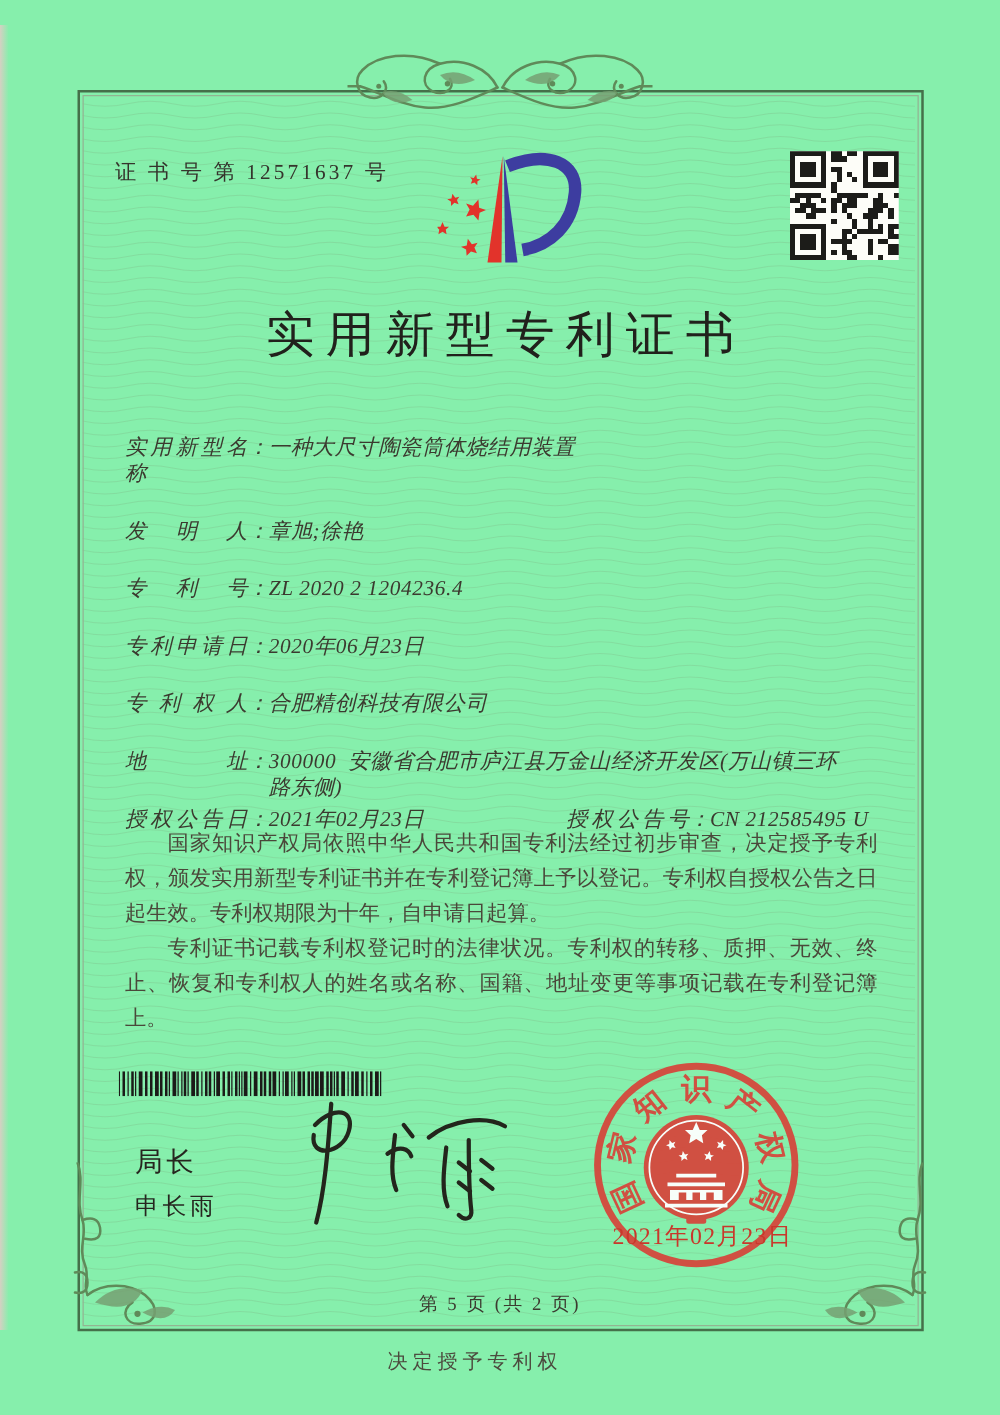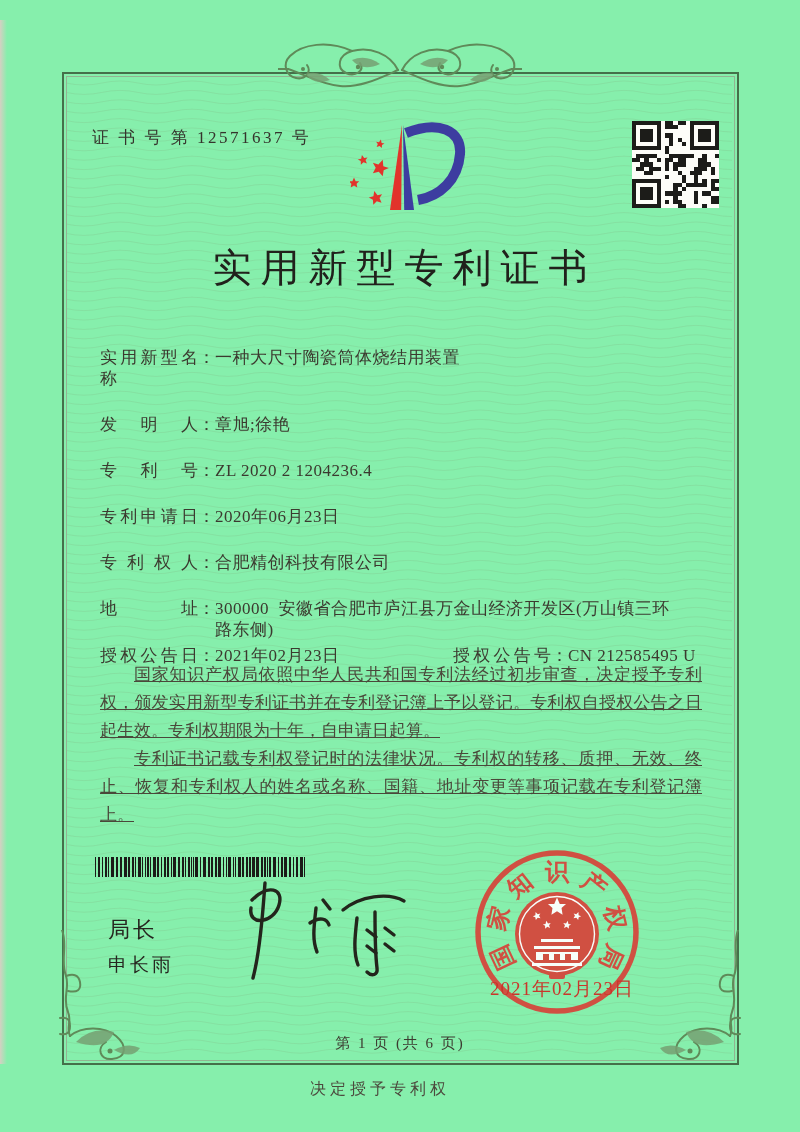--- a/index.html
+++ b/index.html
@@ -21,32 +21,32 @@
 
   
   .certno{left:92px;top:126px;font-size:17px;letter-spacing:2.5px;color:#35342c;}
   .logo{left:350px;top:118px;width:126px;height:100px;}
   .qr{left:632px;top:121px;width:87px;height:87px;}
 
   .title{left:0;top:241px;width:100%;text-align:center;font-size:39px;letter-spacing:9px;
          padding-left:9px;box-sizing:border-box;color:#21211c;font-weight:500;}
 
   
-  .fields{left:100px;top:347px;width:606px;font-size:17px;color:#3b3a2f;}
+  .fields{left:100px;top:347px;width:606px;font-size:17px;color:#3b3a2f;font-style:italic;}
   .frow{display:flex;align-items:flex-start;line-height:21px;margin-bottom:25px;}
   .frow.addr{margin-bottom:5px;}
   .flabel{display:inline-block;width:98px;text-align:justify;text-align-last:justify;flex:0 0 98px;}
   .fcolon{flex:0 0 16px;}
   .fvalue{letter-spacing:.5px;max-width:455px;white-space:pre-wrap;}
   .gspace{flex:0 0 48px;}
   .gdate{flex:0 0 190px;}
 
   
   .bodytext{left:100px;top:661px;width:602px;font-size:17px;line-height:28px;
-            text-align:justify;color:#4a483a;text-decoration:underline;}
+            text-align:justify;color:#4a483a;}
   .bodytext p{margin:0;text-indent:2em;}
 
   
   .barcode{left:95px;top:857px;width:213px;height:20px;display:flex;align-items:stretch;overflow:hidden;}
   .barcode div{background:#1b1b18;}
   .director-title{left:108px;top:915px;font-size:22px;letter-spacing:3px;color:#26261f;
                   font-family:"Liberation Sans","DejaVu Sans",sans-serif;}
   .director-name{left:108px;top:952px;font-size:19px;letter-spacing:3px;color:#26261f;
                  font-family:"Liberation Sans","DejaVu Sans",sans-serif;}
   .sig{left:224px;top:878px;width:196px;height:108px;}
@@ -592,16 +592,16 @@
       <rect x="66" y="103" width="46" height="3" fill="#fff"></rect>
       <rect x="68" y="109" width="42" height="8" fill="#fff"></rect>
       <rect x="75" y="111" width="6" height="6" fill="#d5473c"></rect>
       <rect x="86" y="111" width="6" height="6" fill="#d5473c"></rect>
       <rect x="97" y="111" width="6" height="6" fill="#d5473c"></rect>
       <rect x="64" y="120" width="50" height="3" fill="#fff"></rect>
     </g>
   </svg>
   <div class="abs sealdate">2021年02月23日</div>
 
-  <div class="abs pagenum">第 1 页 (共 6 页)</div>
+  <div class="abs pagenum">第 5 页 (共 2 页)</div>
   <div class="abs backnote">决定授予专利权</div>
 
 </div>
 
 </body></html>

